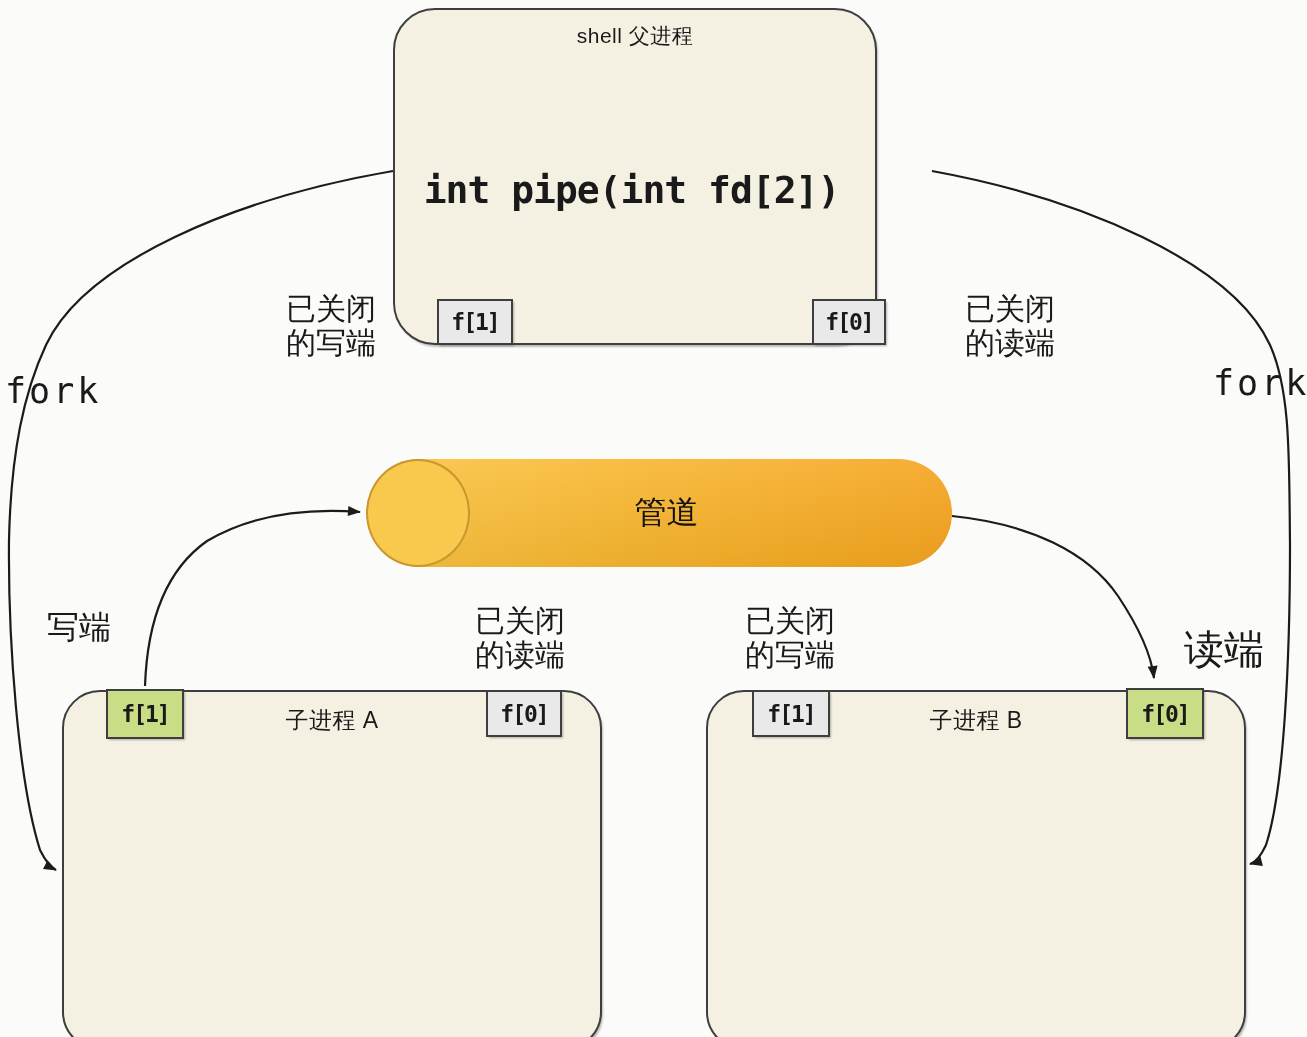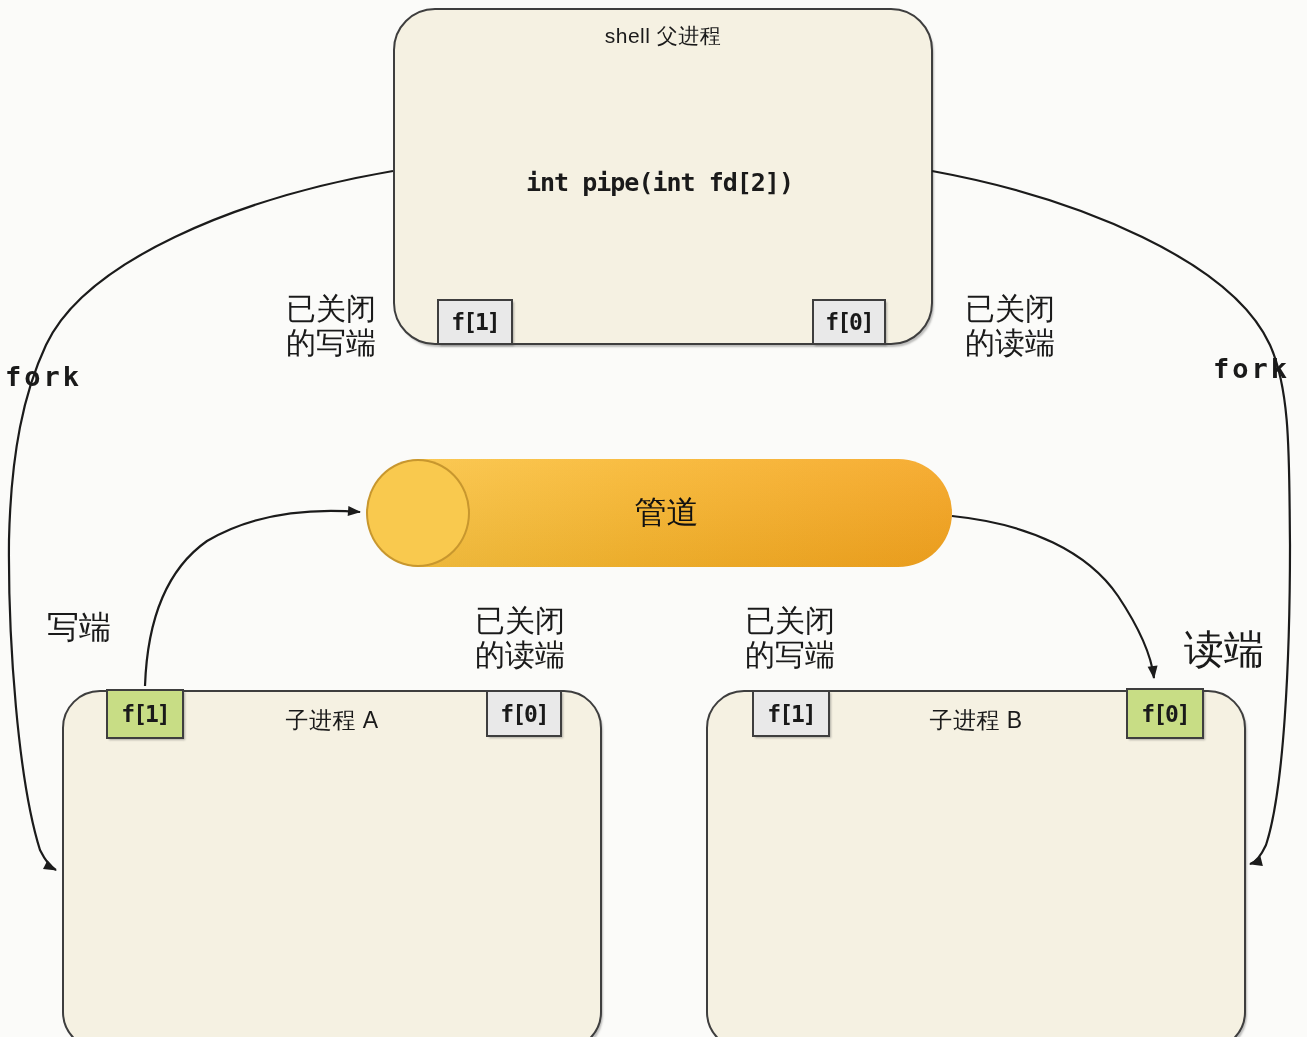--- a/index.html
+++ b/index.html
@@ -21,33 +21,33 @@
     font-family:"Liberation Sans", sans-serif;
     color:var(--text);
   }
   .proc{
     position:absolute;
     background:var(--box-fill);
     border:2px solid var(--box-border);
     box-shadow:2px 3px 2px -1px rgba(70,70,70,.35);
     box-sizing:border-box;
   }
-  .proc.parent{left:393px;top:8px;width:540px;height:337px;border-radius:42px;}
+  .proc.parent{left:393px;top:8px;width:484px;height:337px;border-radius:42px;}
   .proc.childA{left:62px;top:690px;width:540px;height:360px;border-radius:38px;}
   .proc.childB{left:706px;top:690px;width:540px;height:360px;border-radius:38px;}
   .box-title{
     position:absolute;left:0;right:0;text-align:center;
     font-size:21px;letter-spacing:.5px;
   }
   .proc.parent .box-title{top:12px;}
   .proc.childA .box-title,.proc.childB .box-title{top:13px;font-size:23px;}
   .box-code{
     position:absolute;left:0;right:7px;top:158px;text-align:center;
     font-family:"DejaVu Sans Mono", monospace;
-    font-size:25px;font-weight:600;letter-spacing:-1px;
+    font-size:38px;font-weight:600;letter-spacing:-1px;
   }
   .fd{
     position:absolute;
     border:2px solid var(--box-border);
     box-shadow:2px 2px 2px -1px rgba(70,70,70,.4);
     box-sizing:border-box;
     display:flex;align-items:center;justify-content:center;
     font-family:"DejaVu Sans Mono", monospace;
     font-size:23px;font-weight:700;letter-spacing:-2px;
     background:var(--fd-gray);
@@ -83,21 +83,21 @@
   .lbl{position:absolute;line-height:34px;font-size:30px;white-space:nowrap;}
   .lbl.two{text-align:center;}
   .lbl.closed-write-parent{left:283px;top:292px;width:96px;}
   .lbl.closed-read-parent{left:962px;top:292px;width:96px;}
   .lbl.closed-read-childA{left:472px;top:604px;width:96px;}
   .lbl.closed-write-childB{left:742px;top:604px;width:96px;}
   .lbl.write-end{left:47px;top:610px;font-size:32px;}
   .lbl.read-end{left:1184px;top:632px;font-size:40px;}
   .lbl.fork{
     font-family:"DejaVu Sans Mono", monospace;
-    font-size:27px;font-weight:700;letter-spacing:3px;
+    font-size:35px;font-weight:400;letter-spacing:3px;margin-top:14px;
   }
   .lbl.fork-left{left:5px;top:360px;}
   .lbl.fork-right{left:1213px;top:352px;}
   svg.arrows{position:absolute;left:0;top:0;z-index:5;pointer-events:none;}
   .lbl{z-index:6;}
 </style>
 </head>
 <body>
 
 <div class="canvas">

